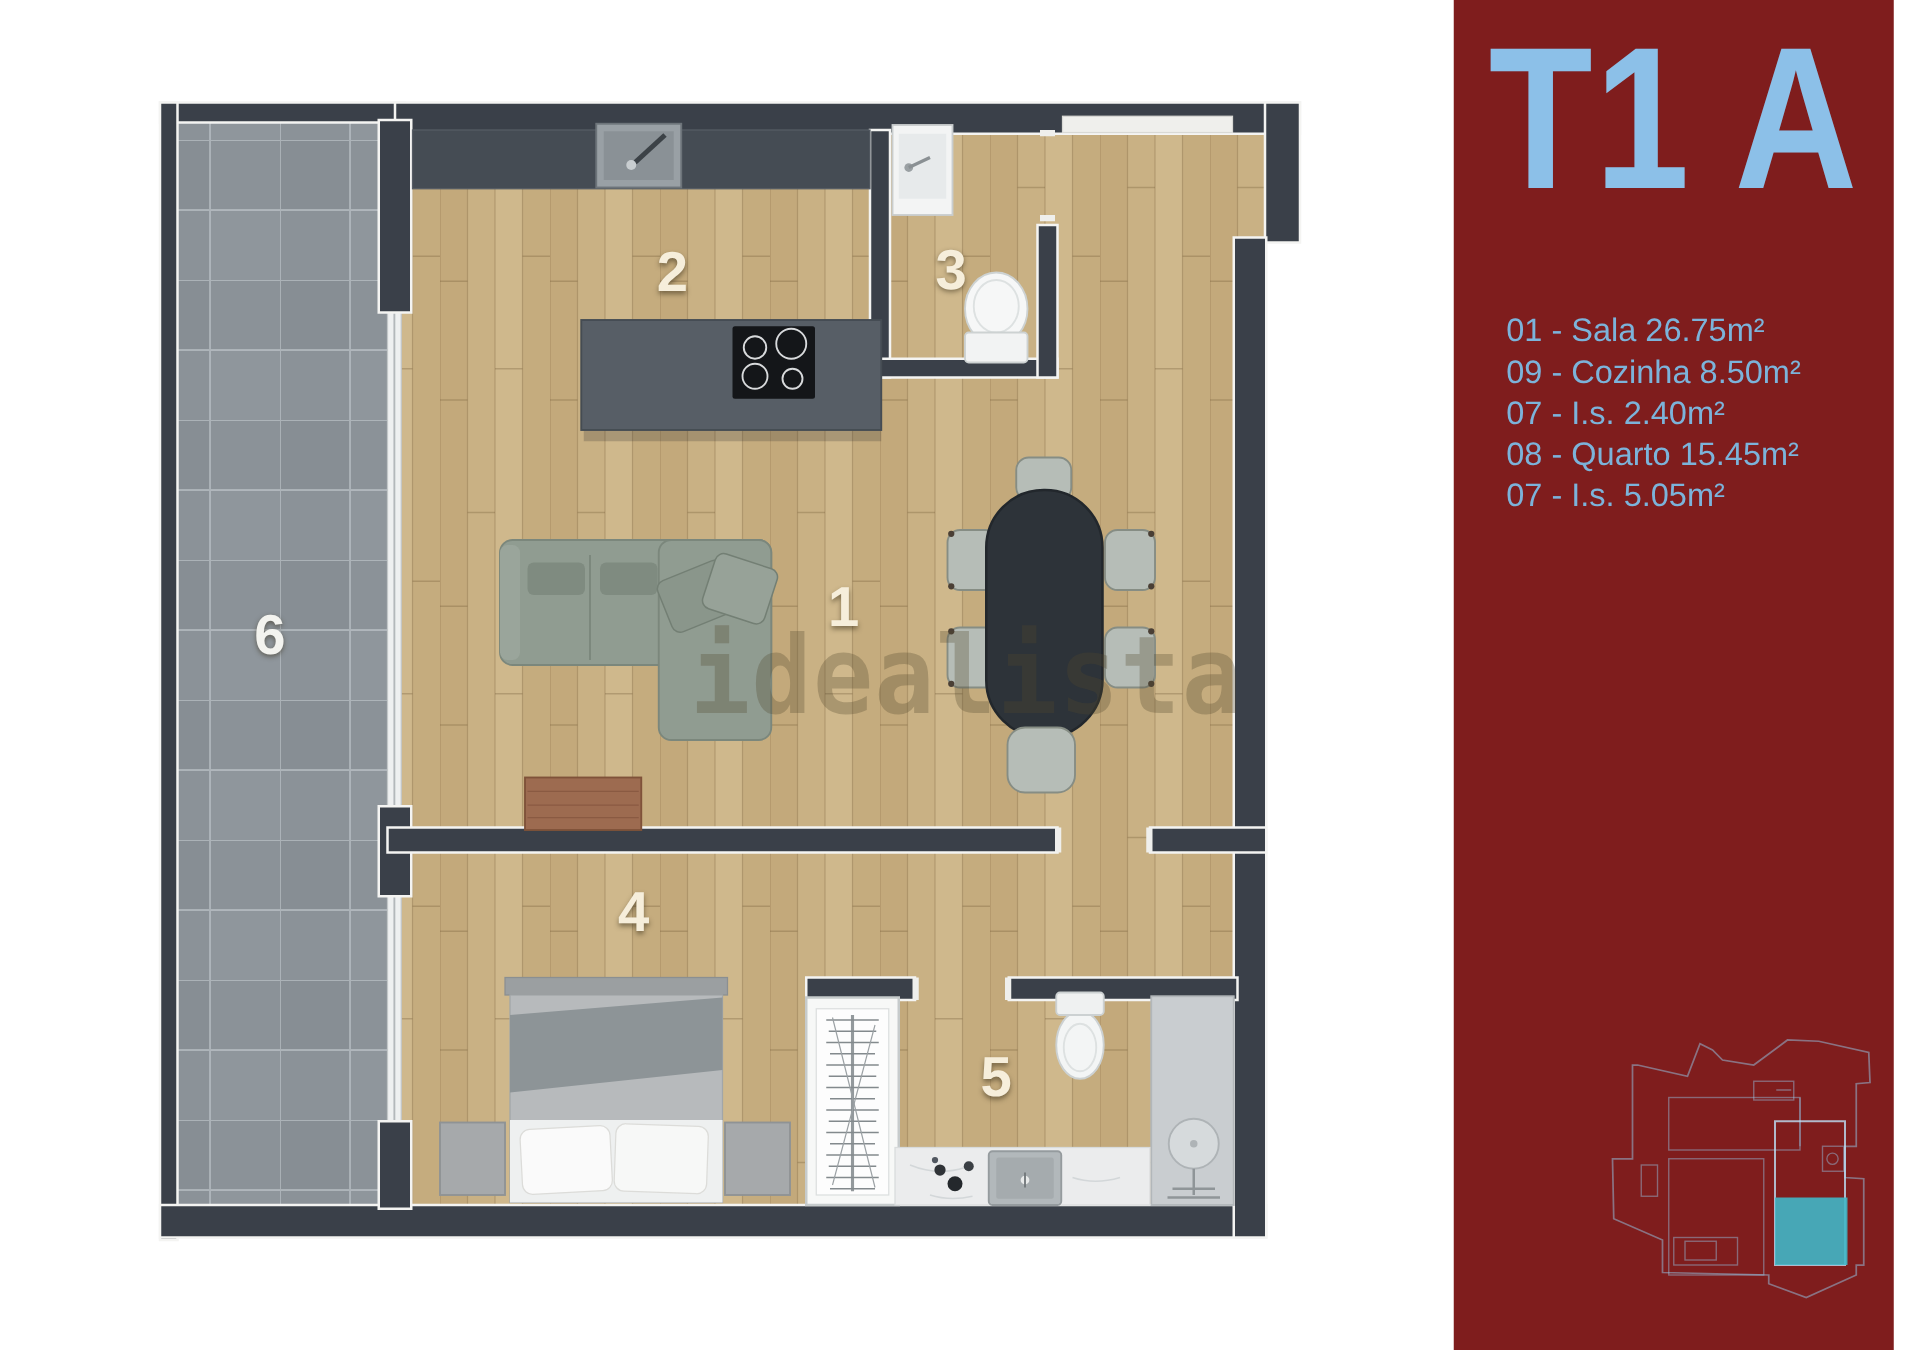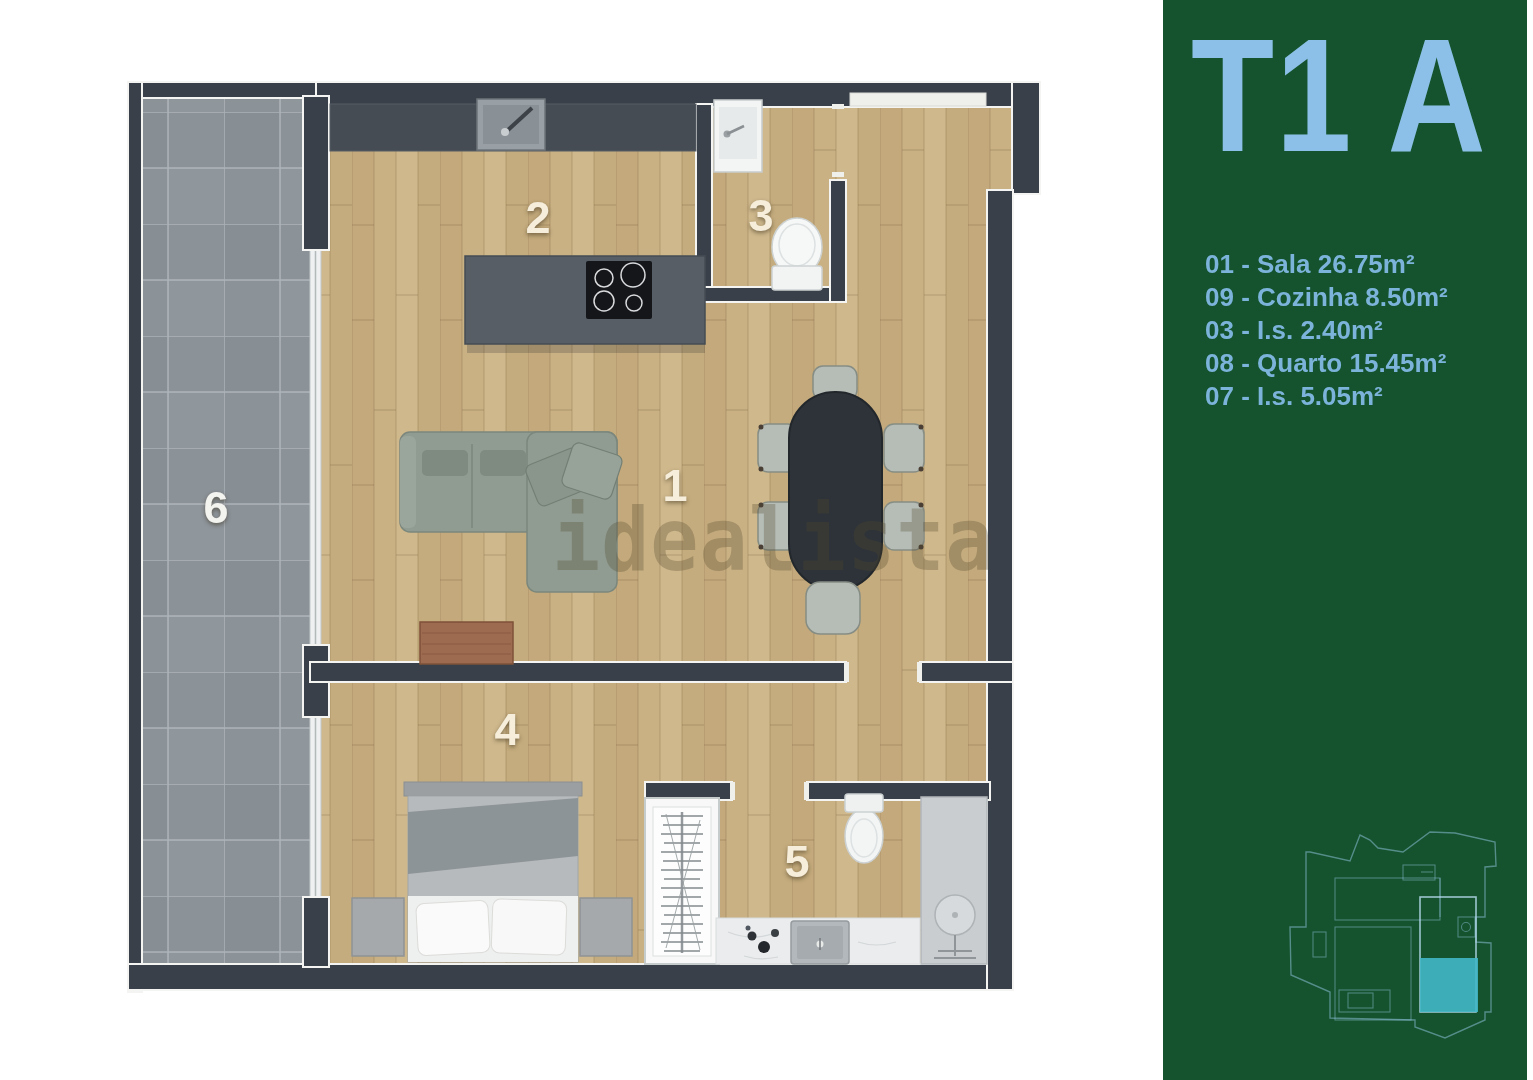--- a/index.html
+++ b/index.html
@@ -19,26 +19,26 @@
   #lbl-4{left:477px;top:704px;}
   #lbl-5{left:767px;top:836px;}
   #lbl-6{left:186px;top:482px;color:#f3f3ef;}
 
   #watermark{position:absolute;left:552px;top:494px;width:460px;
     font-family:"DejaVu Sans Mono",monospace;font-weight:bold;font-size:80px;
     letter-spacing:1px;color:rgba(84,74,48,0.30);pointer-events:none;
     transform:scaleY(1.08);}
 
   
-  #sidebar{position:absolute;left:1163px;top:0;width:364px;height:1080px;
-    background:#14532d;}
+  #sidebar{position:absolute;left:1163px;top:0;width:304px;height:1080px;
+    background:#7f1d1d;padding-left:48px;}
   #sidebar-title{position:absolute;left:28px;top:14px;
     font-size:162px;font-weight:bold;color:#8cc0e8;line-height:1;
     transform:scaleX(0.84);transform-origin:left top;letter-spacing:2px;white-space:nowrap;}
-  #legend{position:absolute;left:42px;top:248px;font-weight:bold;}
+  #legend{position:absolute;left:42px;top:248px;}
   .legend-row{font-size:26px;line-height:33px;color:#7cb3da;white-space:nowrap;}
   #minimap{position:absolute;left:118px;top:818px;}
 </style>
 </head>
 <body>
 
 <div id="app">
 
   <div id="plan-wrap">
     <svg id="plan-svg" width="1163" height="1080" viewBox="0 0 1163 1080">
@@ -239,21 +239,21 @@
 
     <div id="watermark">idealista</div>
   </div>
 
   <div id="sidebar">
     <div id="sidebar-title">T1 A</div>
 
     <div id="legend">
       <div class="legend-row">01 - Sala 26.75m²</div>
       <div class="legend-row">09 - Cozinha 8.50m²</div>
-      <div class="legend-row">03 - I.s. 2.40m²</div>
+      <div class="legend-row">07 - I.s. 2.40m²</div>
       <div class="legend-row">08 - Quarto 15.45m²</div>
       <div class="legend-row">07 - I.s. 5.05m²</div>
     </div>
 
     <svg id="minimap" width="250" height="245" viewBox="0 0 250 245">
       <path d="M29,34 L69,43 L79,17 L89,22 L97,30 L122,34 L149,14 L174,15 L214,24 L215,48 L204,49
                L204,99 L195,99 L195,124 L210,125 L210,194 L204,194 L204,202 L164,220 L134,209
                L134,202 L49,200 L49,174 L10,157 L9,109 L25,109 L25,34 Z" fill="none" stroke="rgba(150,200,232,0.50)" stroke-width="1.4"></path>
       <g fill="none" stroke="rgba(150,200,232,0.45)" stroke-width="1.1">
         <rect x="54" y="60" width="105" height="42"></rect>

